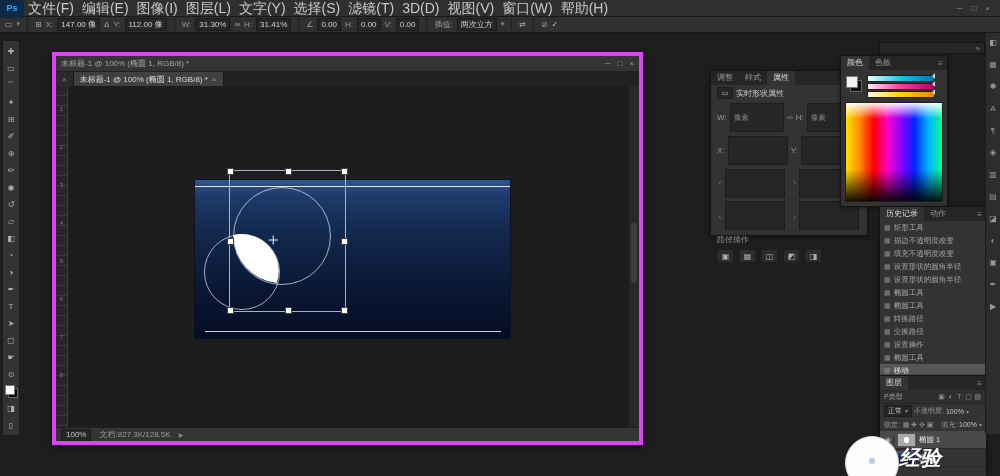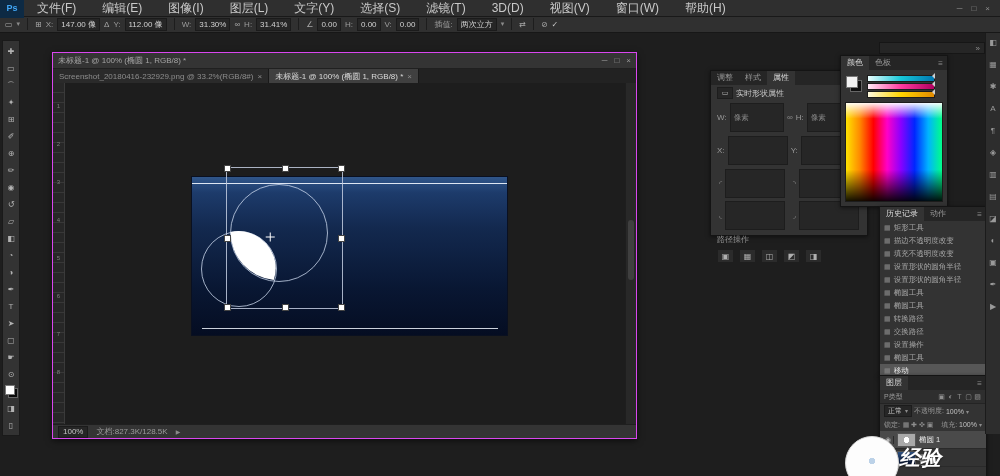--- a/index.html
+++ b/index.html
@@ -4,21 +4,21 @@
 <style>
   html,body{margin:0;padding:0;background:#111}
   #root{position:relative;width:1000px;height:476px;background:#1e1e1e;overflow:hidden;
         font-family:"Liberation Sans","DejaVu Sans",sans-serif;color:#c4c4c4;font-size:9px}
 
   
   #menubar{position:absolute;left:0;top:0;width:1000px;height:16px;background:#2f2f2f;
            border-bottom:1px solid #191919;display:flex;align-items:center;z-index:30}
   #ps-logo{width:24px;height:20px;background:#0d2a44;color:#41a6f5;font-size:9px;font-weight:bold;
            display:flex;align-items:center;justify-content:center}
-  .menu-item{padding:0 13px;font-size:12px;line-height:16px;color:#c9c9c9;white-space:nowrap}
+  .menu-item{padding:0 4px;font-size:14px;line-height:16px;color:#c9c9c9;white-space:nowrap}
   #win-controls{margin-left:auto;display:flex;gap:9px;padding-right:10px;color:#8f8f8f;font-size:8px}
 
   
   #optionsbar{position:absolute;left:0;top:16px;width:1000px;height:16px;background:#303030;
               border-bottom:1px solid #171717;display:flex;align-items:center;gap:4px;padding-left:5px;z-index:29}
   .opt-label{font-size:8px;color:#9c9c9c;white-space:nowrap}
   .opt-field{font-size:8px;color:#d2d2d2;background:#262626;border:1px solid #1b1b1b;height:11px;
              line-height:11px;padding:0 3px;white-space:nowrap}
   .opt-icon{font-size:8px;color:#a8a8a8}
   .opt-sep{width:1px;height:12px;background:#1d1d1d;margin:0 3px}
@@ -28,21 +28,21 @@
   
   #toolbar{position:absolute;left:2px;top:40px;width:16px;height:392px;background:#333;
            border:1px solid #1a1a1a;display:flex;flex-direction:column;align-items:center;padding-top:2px;z-index:20}
   .tool{width:14px;height:17px;display:flex;align-items:center;justify-content:center;font-size:8px;color:#b2b2b2}
   #tool-swatches{position:relative;width:13px;height:13px;margin:2px 0}
   #fg-tool-swatch{position:absolute;left:0;top:0;width:8px;height:8px;background:#fff;border:1px solid #777;z-index:2}
   #bg-tool-swatch{position:absolute;right:0;bottom:0;width:8px;height:8px;background:#0a0a0a;border:1px solid #666}
 
   
   #doc{position:absolute;left:52px;top:52px;width:583px;height:385px;background:#7dd3fc;
-       border:1px solid #d946ef;box-shadow:0 2px 6px rgba(0,0,0,.55);z-index:10}
+       border:4px solid #d946ef;box-shadow:0 2px 6px rgba(0,0,0,.55);z-index:10}
   #doc-titlebar{height:15px;background:#343434;display:flex;align-items:center;padding:0 5px;
                 font-size:8px;color:#a5a5a5;border-bottom:1px solid #202020}
   #doc-controls{margin-left:auto;display:flex;gap:7px;color:#9a9a9a;font-size:8px}
   #doc-tabs{height:15px;background:#222;display:flex}
   .doc-tab{padding:0 6px;font-size:8px;line-height:15px;color:#8d8d8d;background:#2a2a2a;
            border-right:1px solid #191919;display:flex;gap:4px;align-items:center;white-space:nowrap}
   .doc-tab.active{background:#404040;color:#dcdcdc}
   .doc-tab-close{font-size:8px;color:#8d8d8d}
   #doc-content{position:absolute;left:0;top:30px;right:0;bottom:13px;background:#1d1d1d;overflow:hidden}
   #doc-status{position:absolute;left:0;bottom:0;right:0;height:13px;background:#343434;border-top:1px solid #1f1f1f;
@@ -262,21 +262,20 @@
       <span id="doc-controls">
 
       <span>─</span>
           <span>□</span>
           <span>×</span>
         </span>
     </div>
     <div id="doc-tabs">
 
         <div class="doc-tab">
-          <span>Screenshot_20180416-232929.png @ 33.2%(RGB/8#)</span>
           <span class="doc-tab-close">×</span>
         </div>
 
         <div class="doc-tab active">
           <span>未标题-1 @ 100% (椭圆 1, RGB/8) *</span>
           <span class="doc-tab-close">×</span>
         </div>
       </div>
 
     <div id="doc-content">

